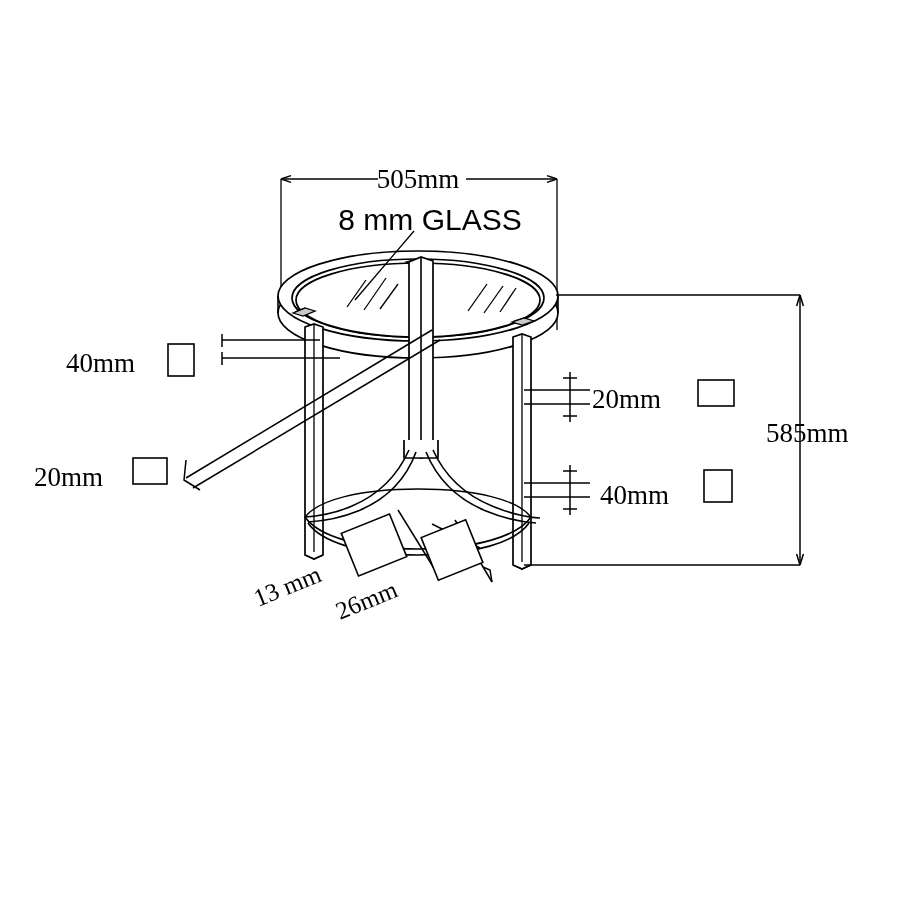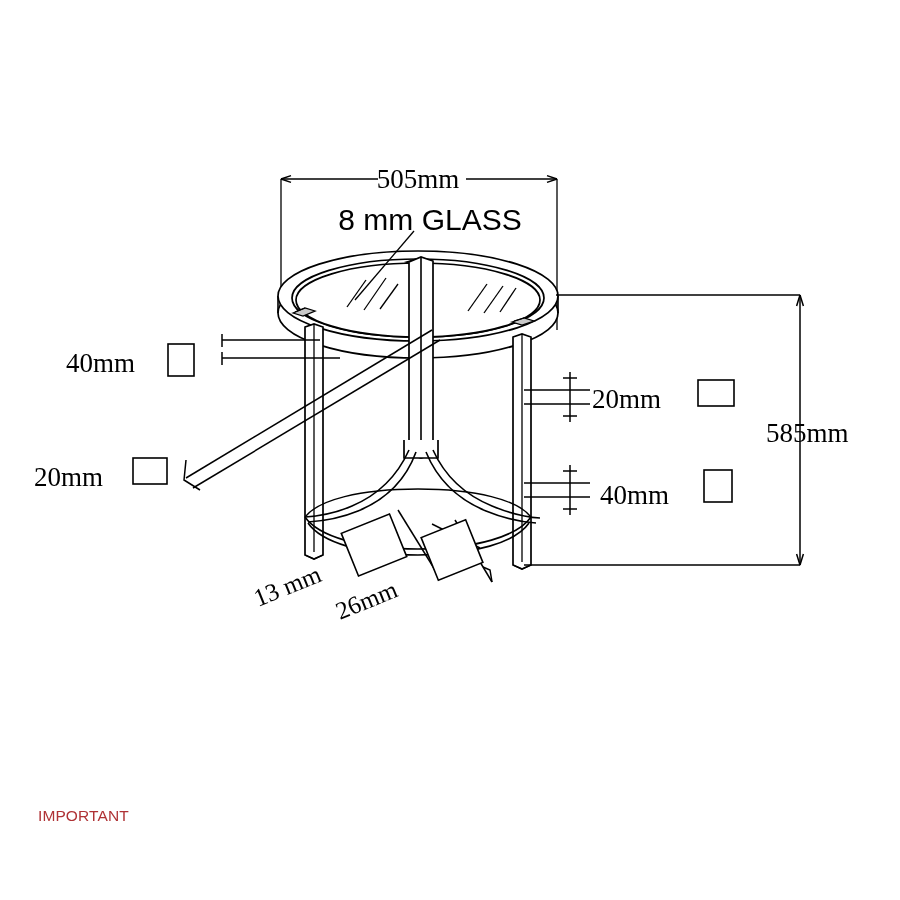--- a/index.html
+++ b/index.html
@@ -243,19 +243,18 @@
 
     <text class="dim-text-small" x="258" y="607" text-anchor="start" transform="rotate(-22 258 607)">13 mm</text>
     <rect class="box" x="348" y="522" width="52" height="46" transform="rotate(-22 374 545)"></rect>
 
     <text class="dim-text-small" x="340" y="620" text-anchor="start" transform="rotate(-22 340 620)">26mm</text>
     <rect class="box" x="428" y="527" width="48" height="46" transform="rotate(-22 452 550)"></rect>
 
   </svg>
 
   <div id="notes" style="color: rgb(175, 50, 53);">
-    <span class="note-line">IMPORTANT</span>
     
     
     
   </div>
 
 </div>
 
 </body></html>

